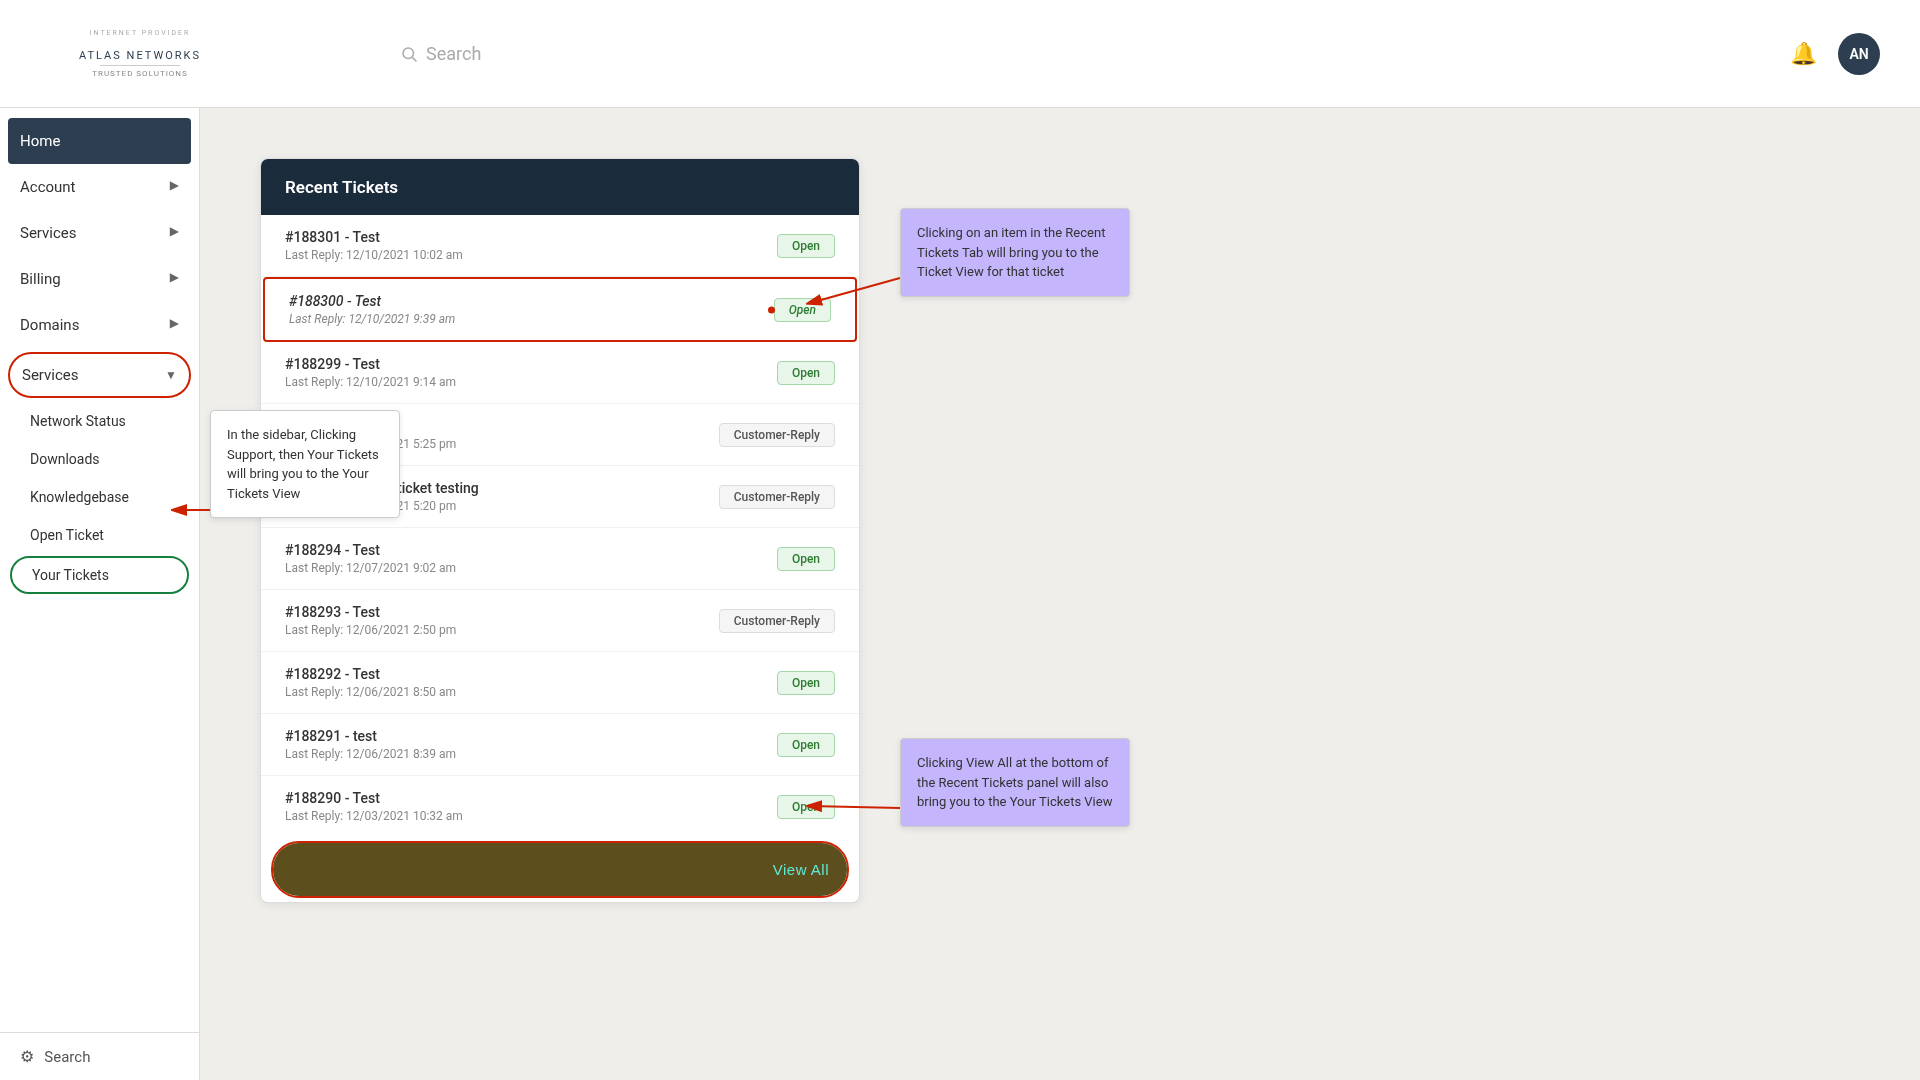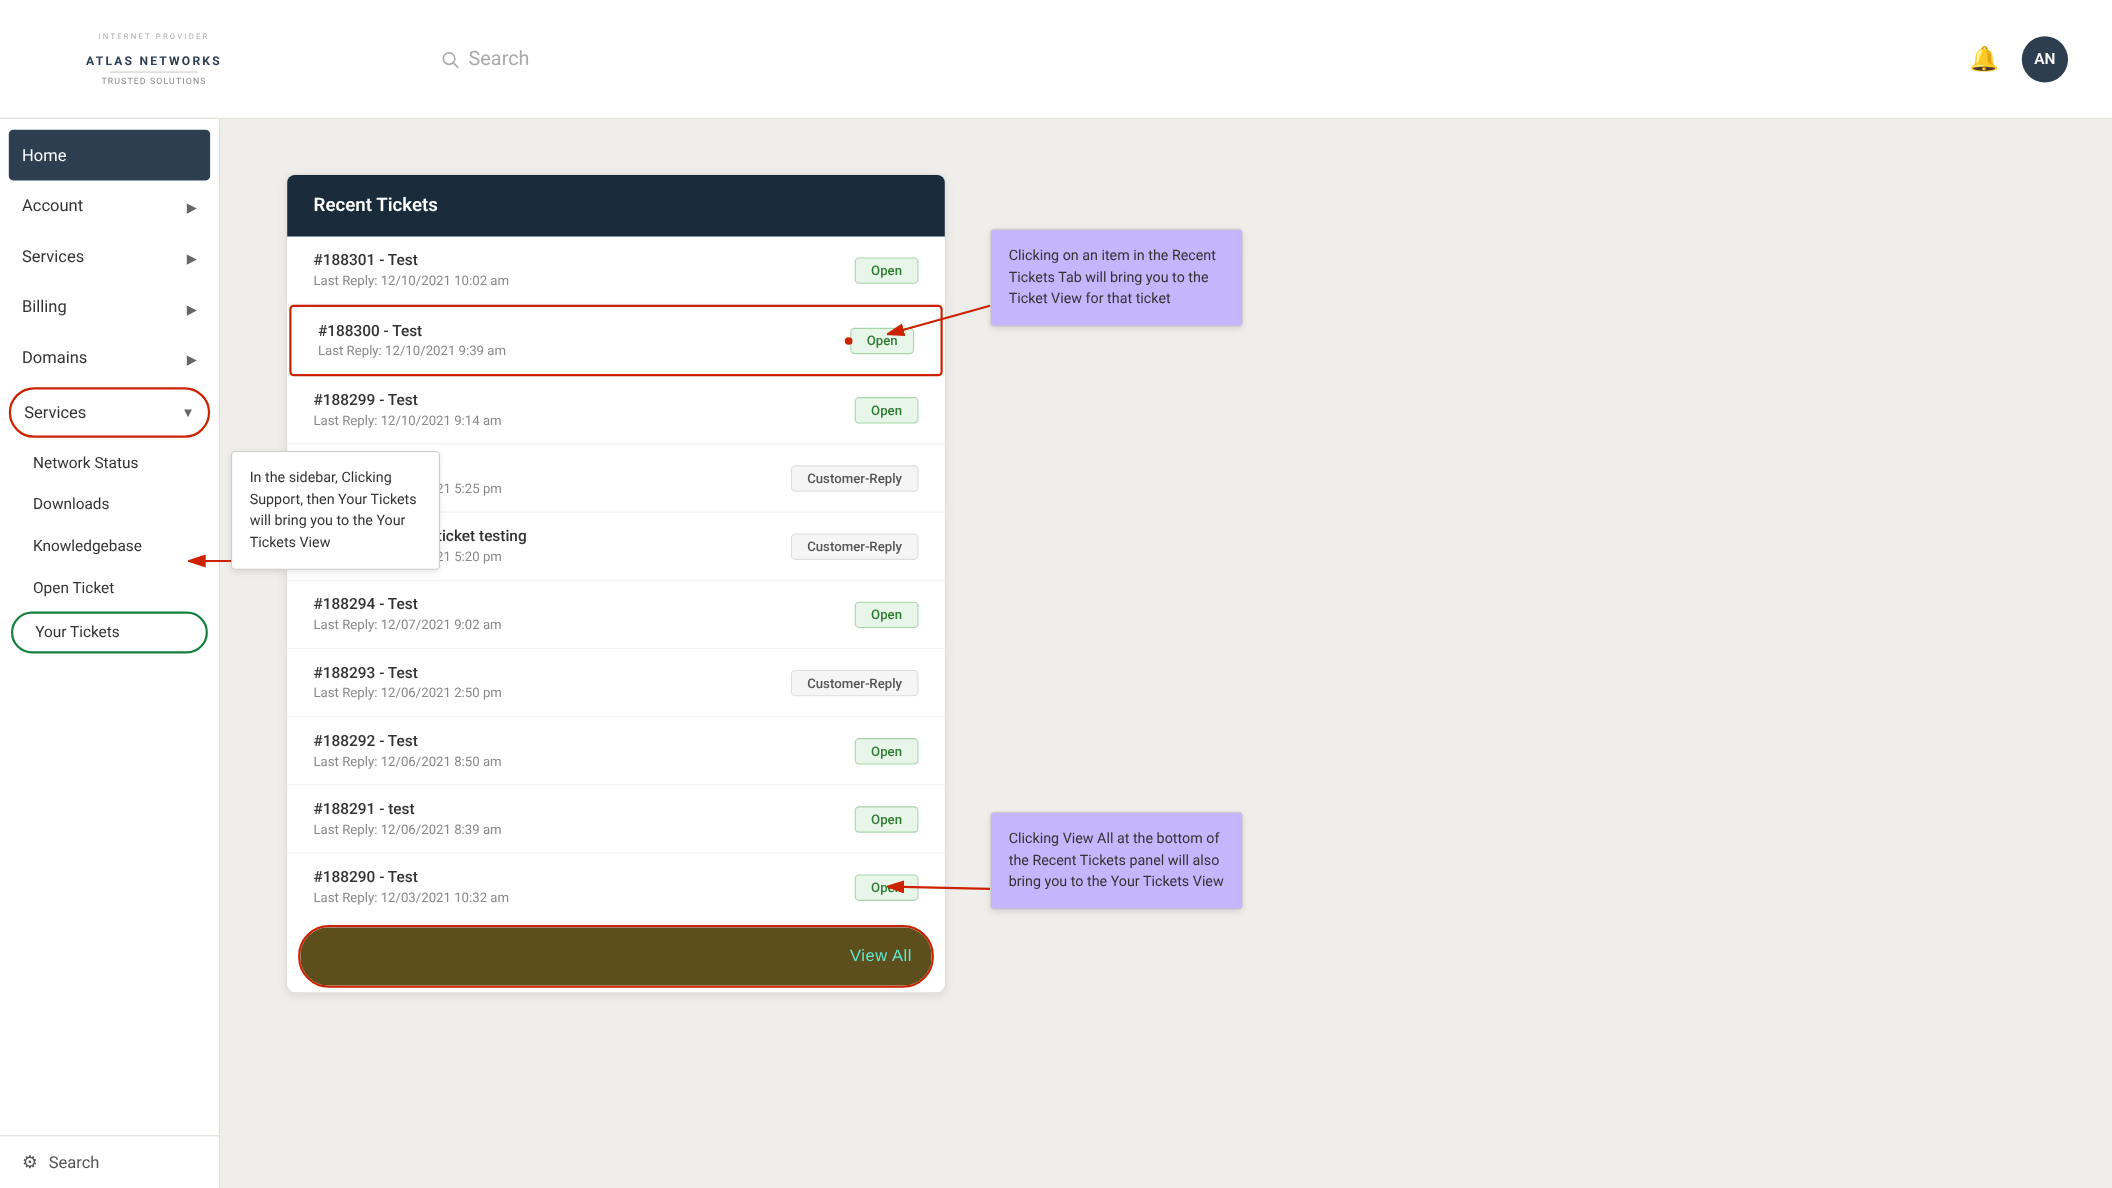--- a/index.html
+++ b/index.html
@@ -25,21 +25,21 @@
     }
     .logo-area {
       width: 200px;
       display: flex;
       flex-direction: column;
       align-items: center;
       justify-content: center;
     }
     .logo-text {
       font-size: 11px;
-      font-weight: 700;
+      font-weight: 400;
       letter-spacing: 2px;
       color: #2c3e50;
       margin-top: 12px;
     }
     .logo-sub {
       font-size: 8px;
       color: #888;
       letter-spacing: 1px;
     }
     .logo-line {
@@ -106,21 +106,21 @@
       width: 200px;
       background: #fff;
       border-right: 1px solid #e0ddd8;
       display: flex;
       flex-direction: column;
       padding-top: 10px;
       flex-shrink: 0;
     }
     .sidebar-item {
       display: flex;
-      align-items: flex-end;
+      align-items: flex-start;
       justify-content: space-between;
       padding: 14px 20px;
       font-size: 15px;
       color: #333;
       cursor: pointer;
       text-decoration: none;
     }
     .sidebar-item.active {
       background: #2c3e50;
       color: #fff;
@@ -326,21 +326,21 @@
       </div>
 
       <div class="ticket-row">
         <div class="ticket-info">
           <div class="ticket-title">#188301 - Test</div>
           <div class="ticket-reply">Last Reply: 12/10/2021 10:02 am</div>
         </div>
         <span class="ticket-badge badge-open">Open</span>
       </div>
 
-      <div class="ticket-row" style="border:2px solid #cc2200;border-radius:4px;margin:0 2px;position:relative;">
+      <div class="ticket-row" style="border:2px solid #cc2200;border-radius:4px;margin:0 2px;position:relative;font-style:italic;">
         <div class="ticket-info">
           <div class="ticket-title">#188300 - Test</div>
           <div class="ticket-reply">Last Reply: 12/10/2021 9:39 am</div>
         </div>
         <span class="ticket-badge badge-open">Open</span>
 
         <span style="position:absolute;right:80px;top:50%;transform:translateY(-50%);width:7px;height:7px;background:#cc2200;border-radius:50%;display:inline-block;"></span>
       </div>
 
       <div class="ticket-row">

